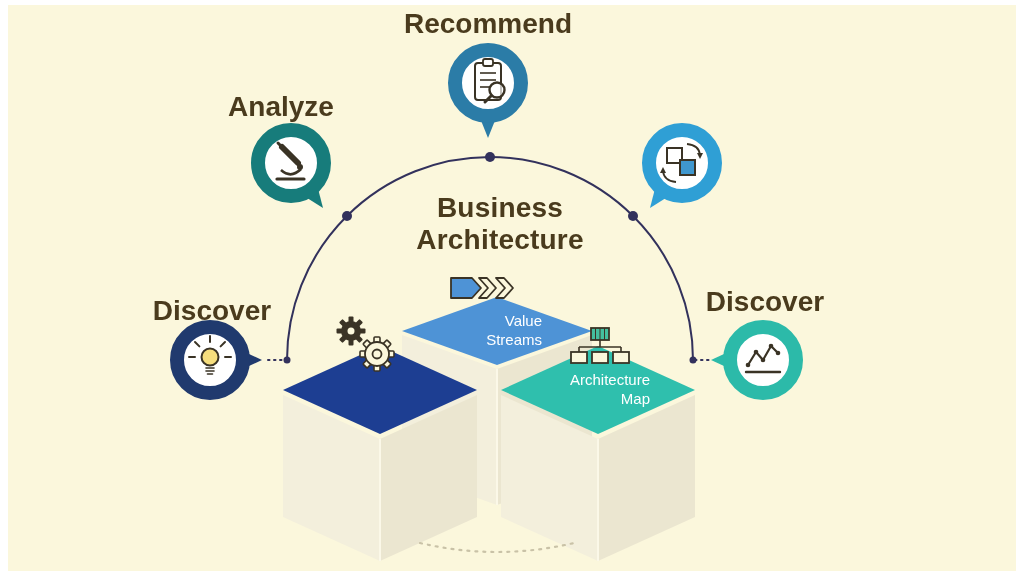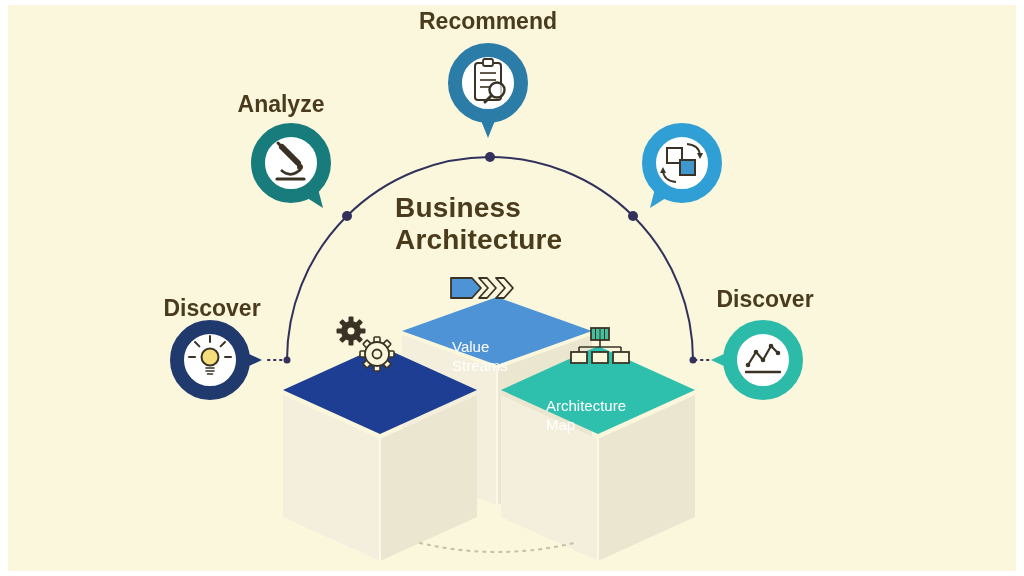--- a/index.html
+++ b/index.html
@@ -1,30 +1,30 @@
 <!DOCTYPE html>
 <html><head>
 <meta charset="utf-8">
 <style>
   * { margin:0; padding:0; box-sizing:border-box; }
   html,body { width:1024px; height:576px; background:#ffffff; font-family:"Liberation Sans", sans-serif; }
   .canvas { position:relative; width:1024px; height:576px; background:#ffffff; overflow:hidden; }
   .scene-svg { position:absolute; left:0; top:0; }
   .node-label {
     position:absolute; transform:translateX(-50%);
-    font-size:23px; font-weight:bold; color:#4A3B1D; white-space:nowrap;
+    font-size:28px; font-weight:bold; color:#4A3B1D; white-space:nowrap;
   }
   .title {
     position:absolute; left:500px; top:192px; transform:translateX(-50%);
-    width:210px; font-size:28px; font-weight:bold;
+    width:210px; text-align:center; font-size:28px; font-weight:bold;
     color:#4A3B1D; line-height:1.15; letter-spacing:0.2px;
   }
   .pillar-label {
     position:absolute; transform:translate(-50%,-50%);
-    text-align:left; font-size:15px; color:#ffffff; line-height:1.25;margin-top:26px;
+    text-align:right; font-size:15px; color:#ffffff; line-height:1.25;
   }
 </style>
 </head>
 <body>
 
 <div class="canvas">
 
   <svg class="scene-svg" width="1024" height="576" viewBox="0 0 1024 576">
 
     <rect x="8" y="5" width="1008" height="566" fill="#FBF7DC"></rect>

